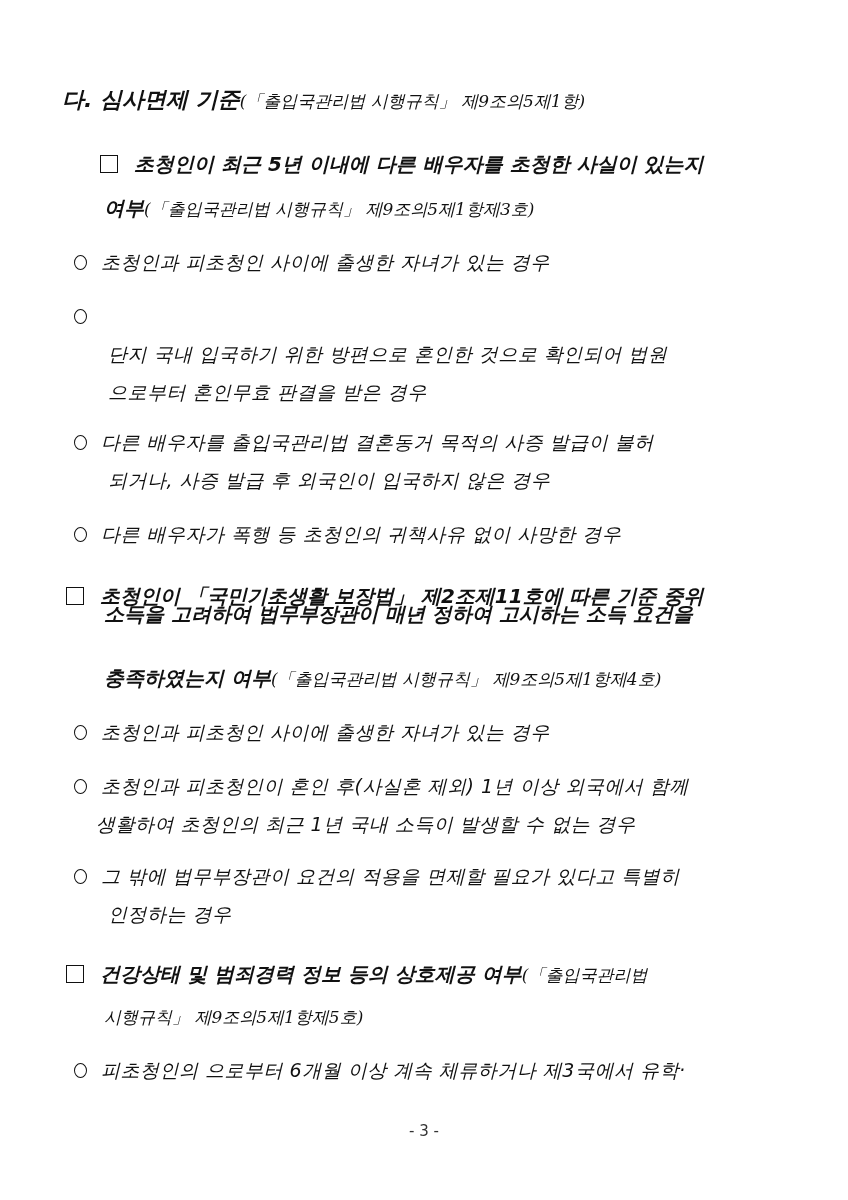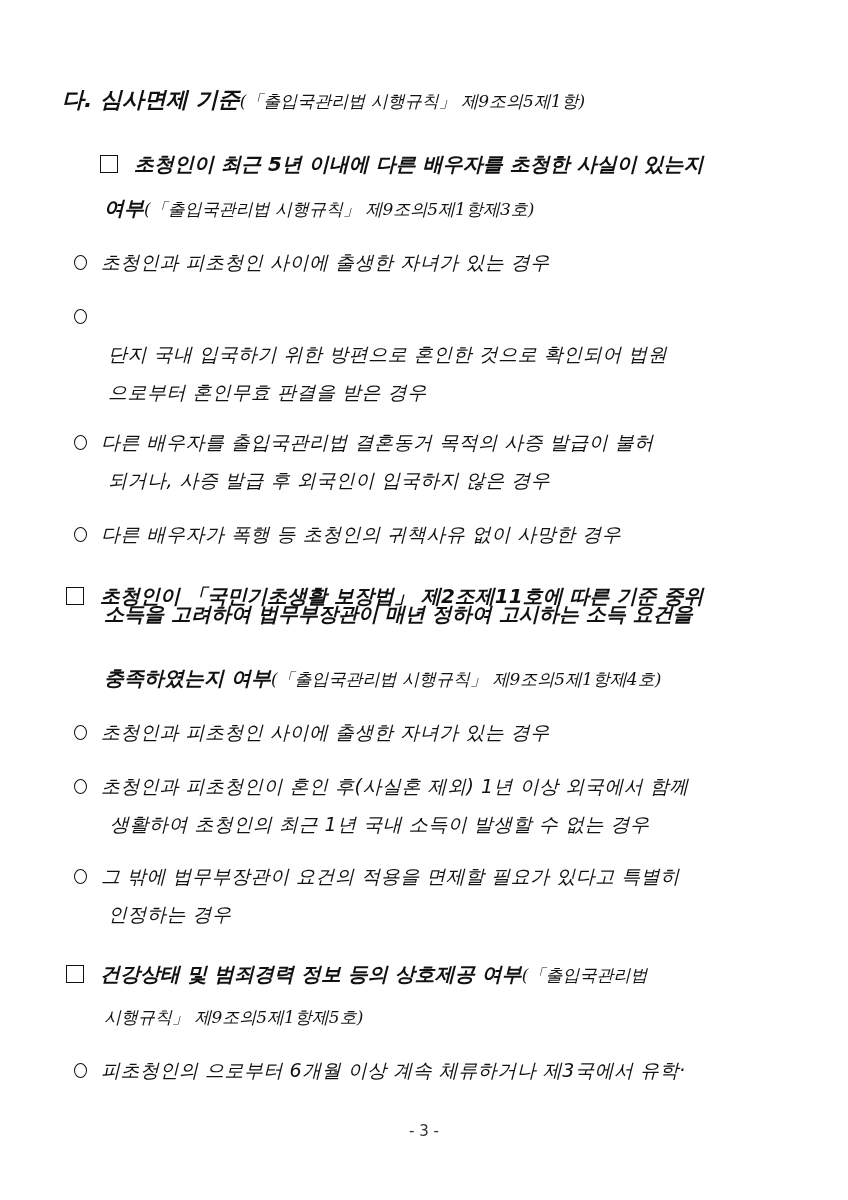--- a/index.html
+++ b/index.html
@@ -69,21 +69,21 @@
     <span>충족하였는지 여부</span><span class="ref">(「출입국관리법 시행규칙」 제9조의5제1항제4호)</span>
   </div>
 
   <div class="line circ" style="left:74px; top:718px;">
     <span class="marker"></span><span>초청인과 피초청인 사이에 출생한 자녀가 있는 경우</span>
   </div>
 
   <div class="line circ" style="left:74px; top:772px;">
     <span class="marker"></span><span>초청인과 피초청인이 혼인 후(사실혼 제외) 1년 이상 외국에서 함께</span>
   </div>
-  <div class="line circ" style="left:110px; top:810px;text-align:center;">
+  <div class="line circ" style="left:96px; top:810px;text-align:center;">
     <span>생활하여 초청인의 최근 1년 국내 소득이 발생할 수 없는 경우</span>
   </div>
 
   <div class="line circ" style="left:74px; top:862px;">
     <span class="marker"></span><span>그 밖에 법무부장관이 요건의 적용을 면제할 필요가 있다고 특별히</span>
   </div>
   <div class="line circ" style="left:108px; top:900px;">
     <span>인정하는 경우</span>
   </div>
 

